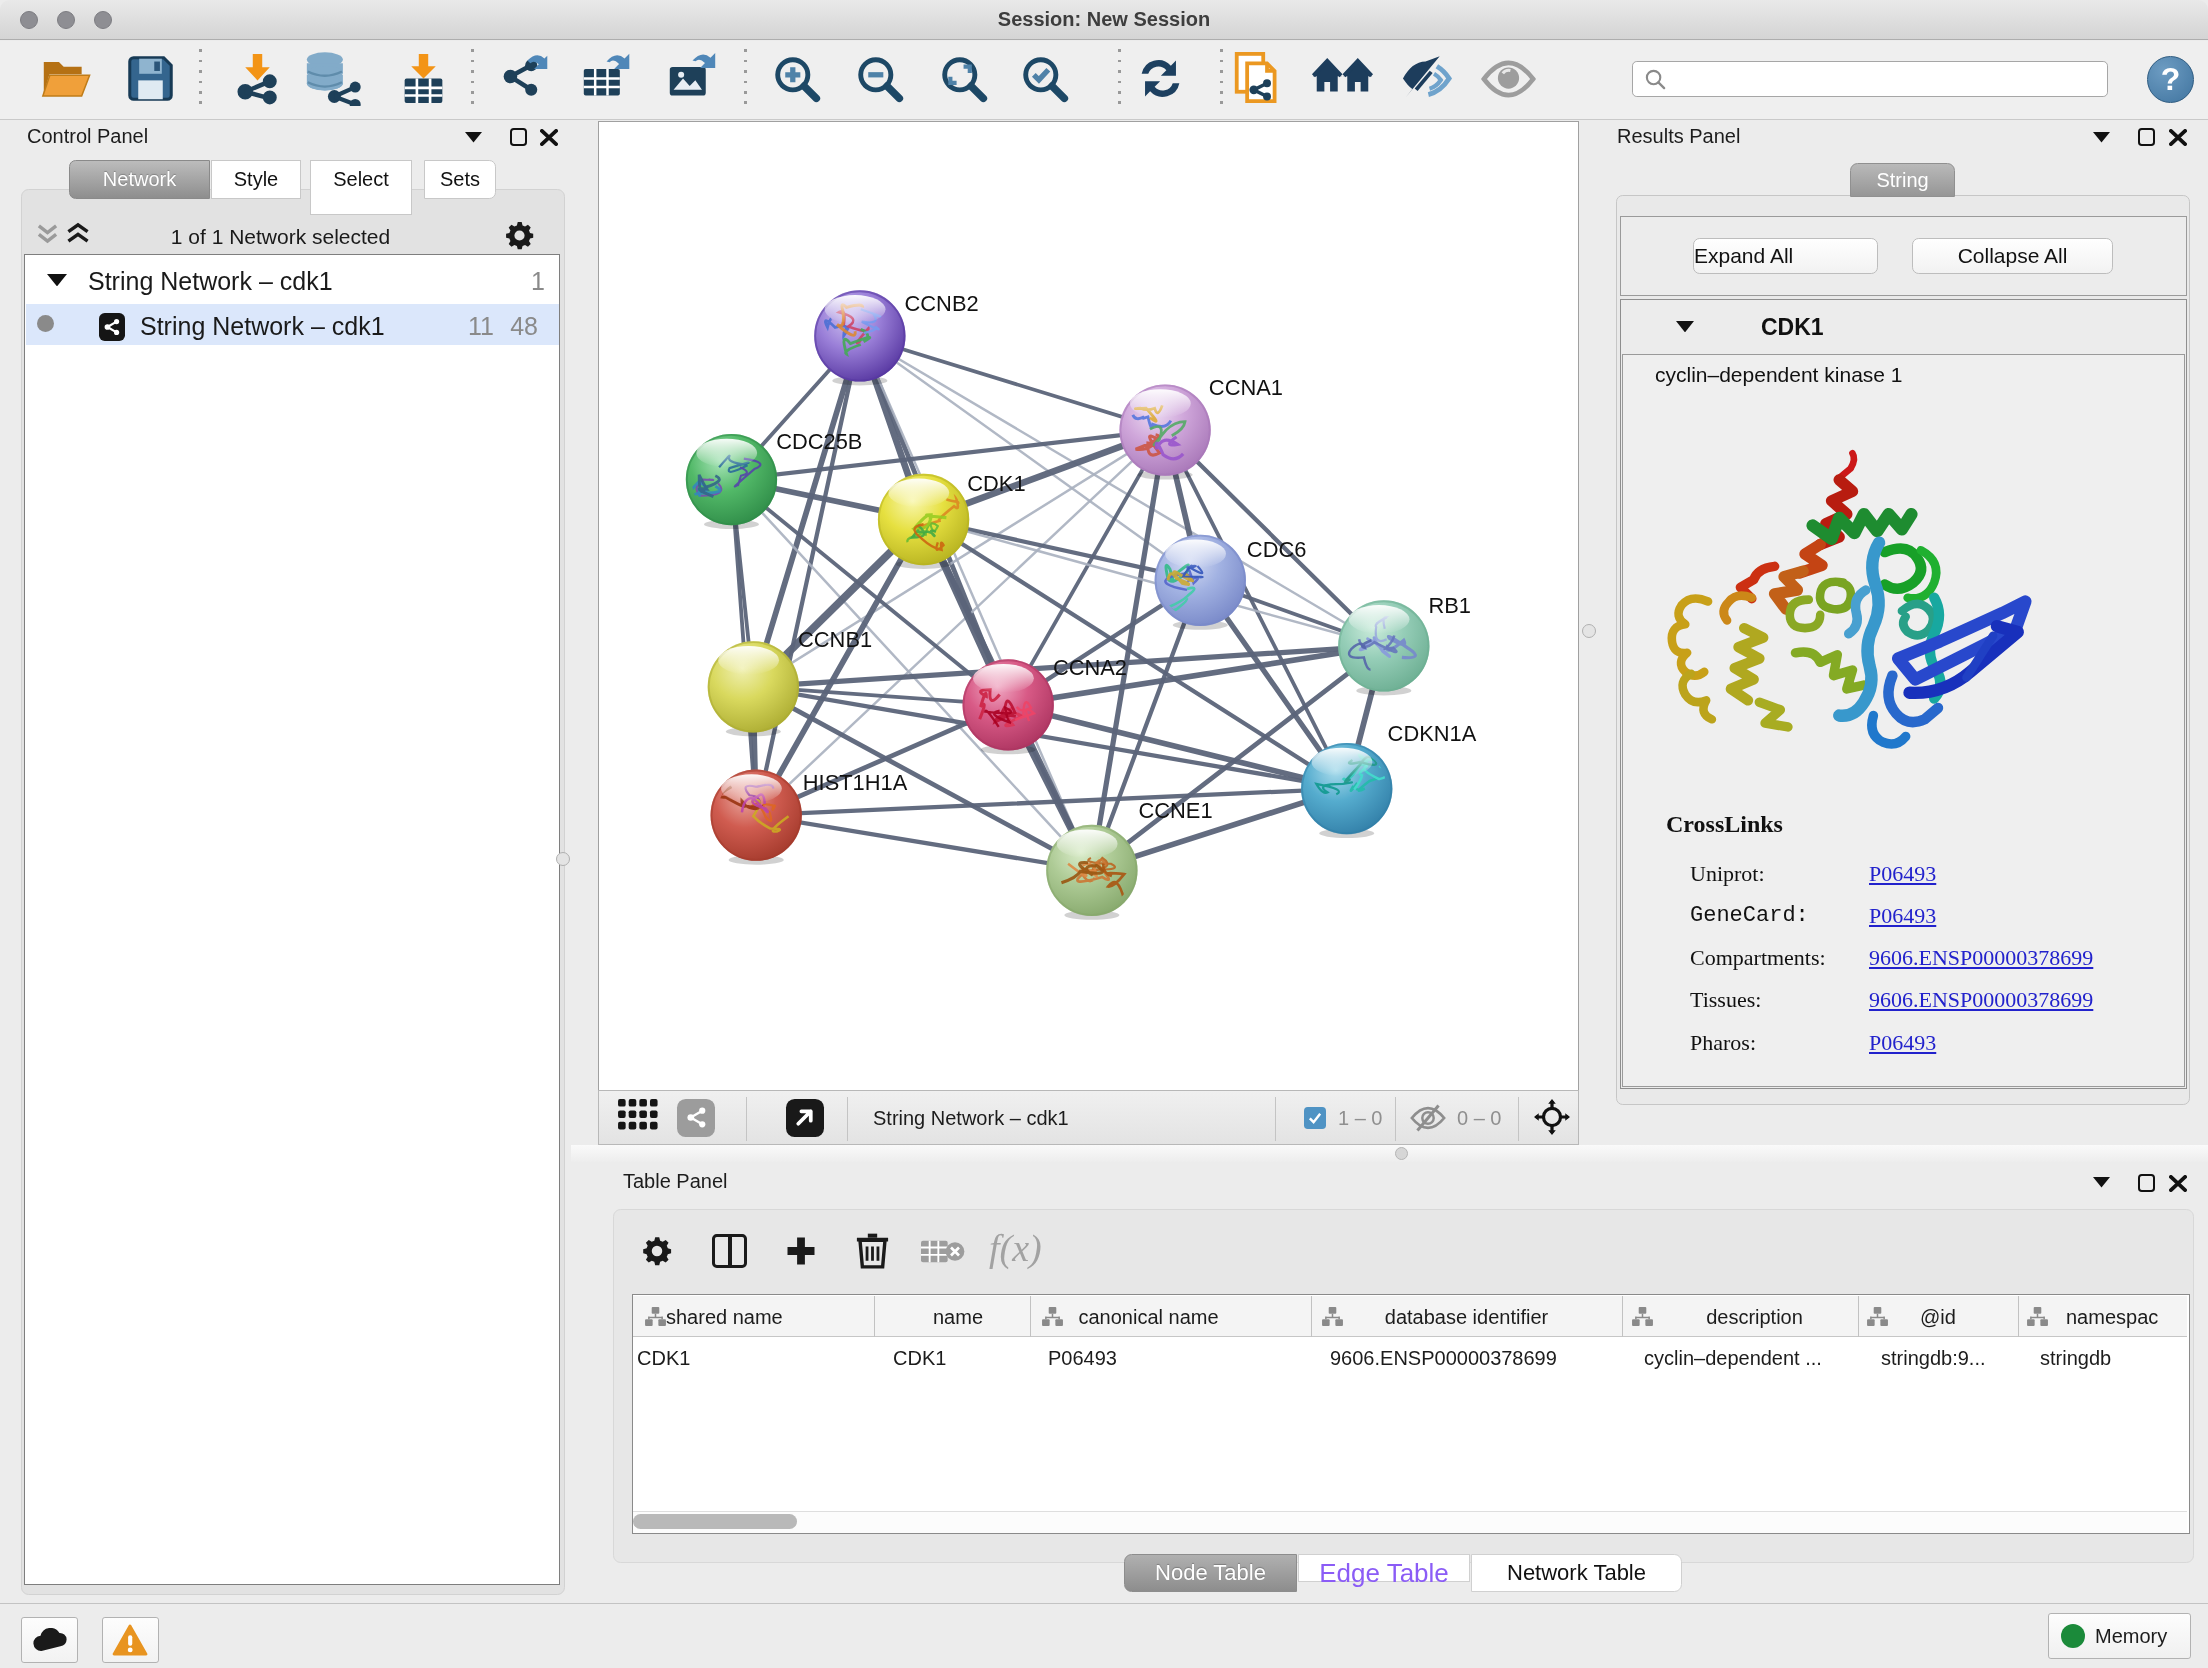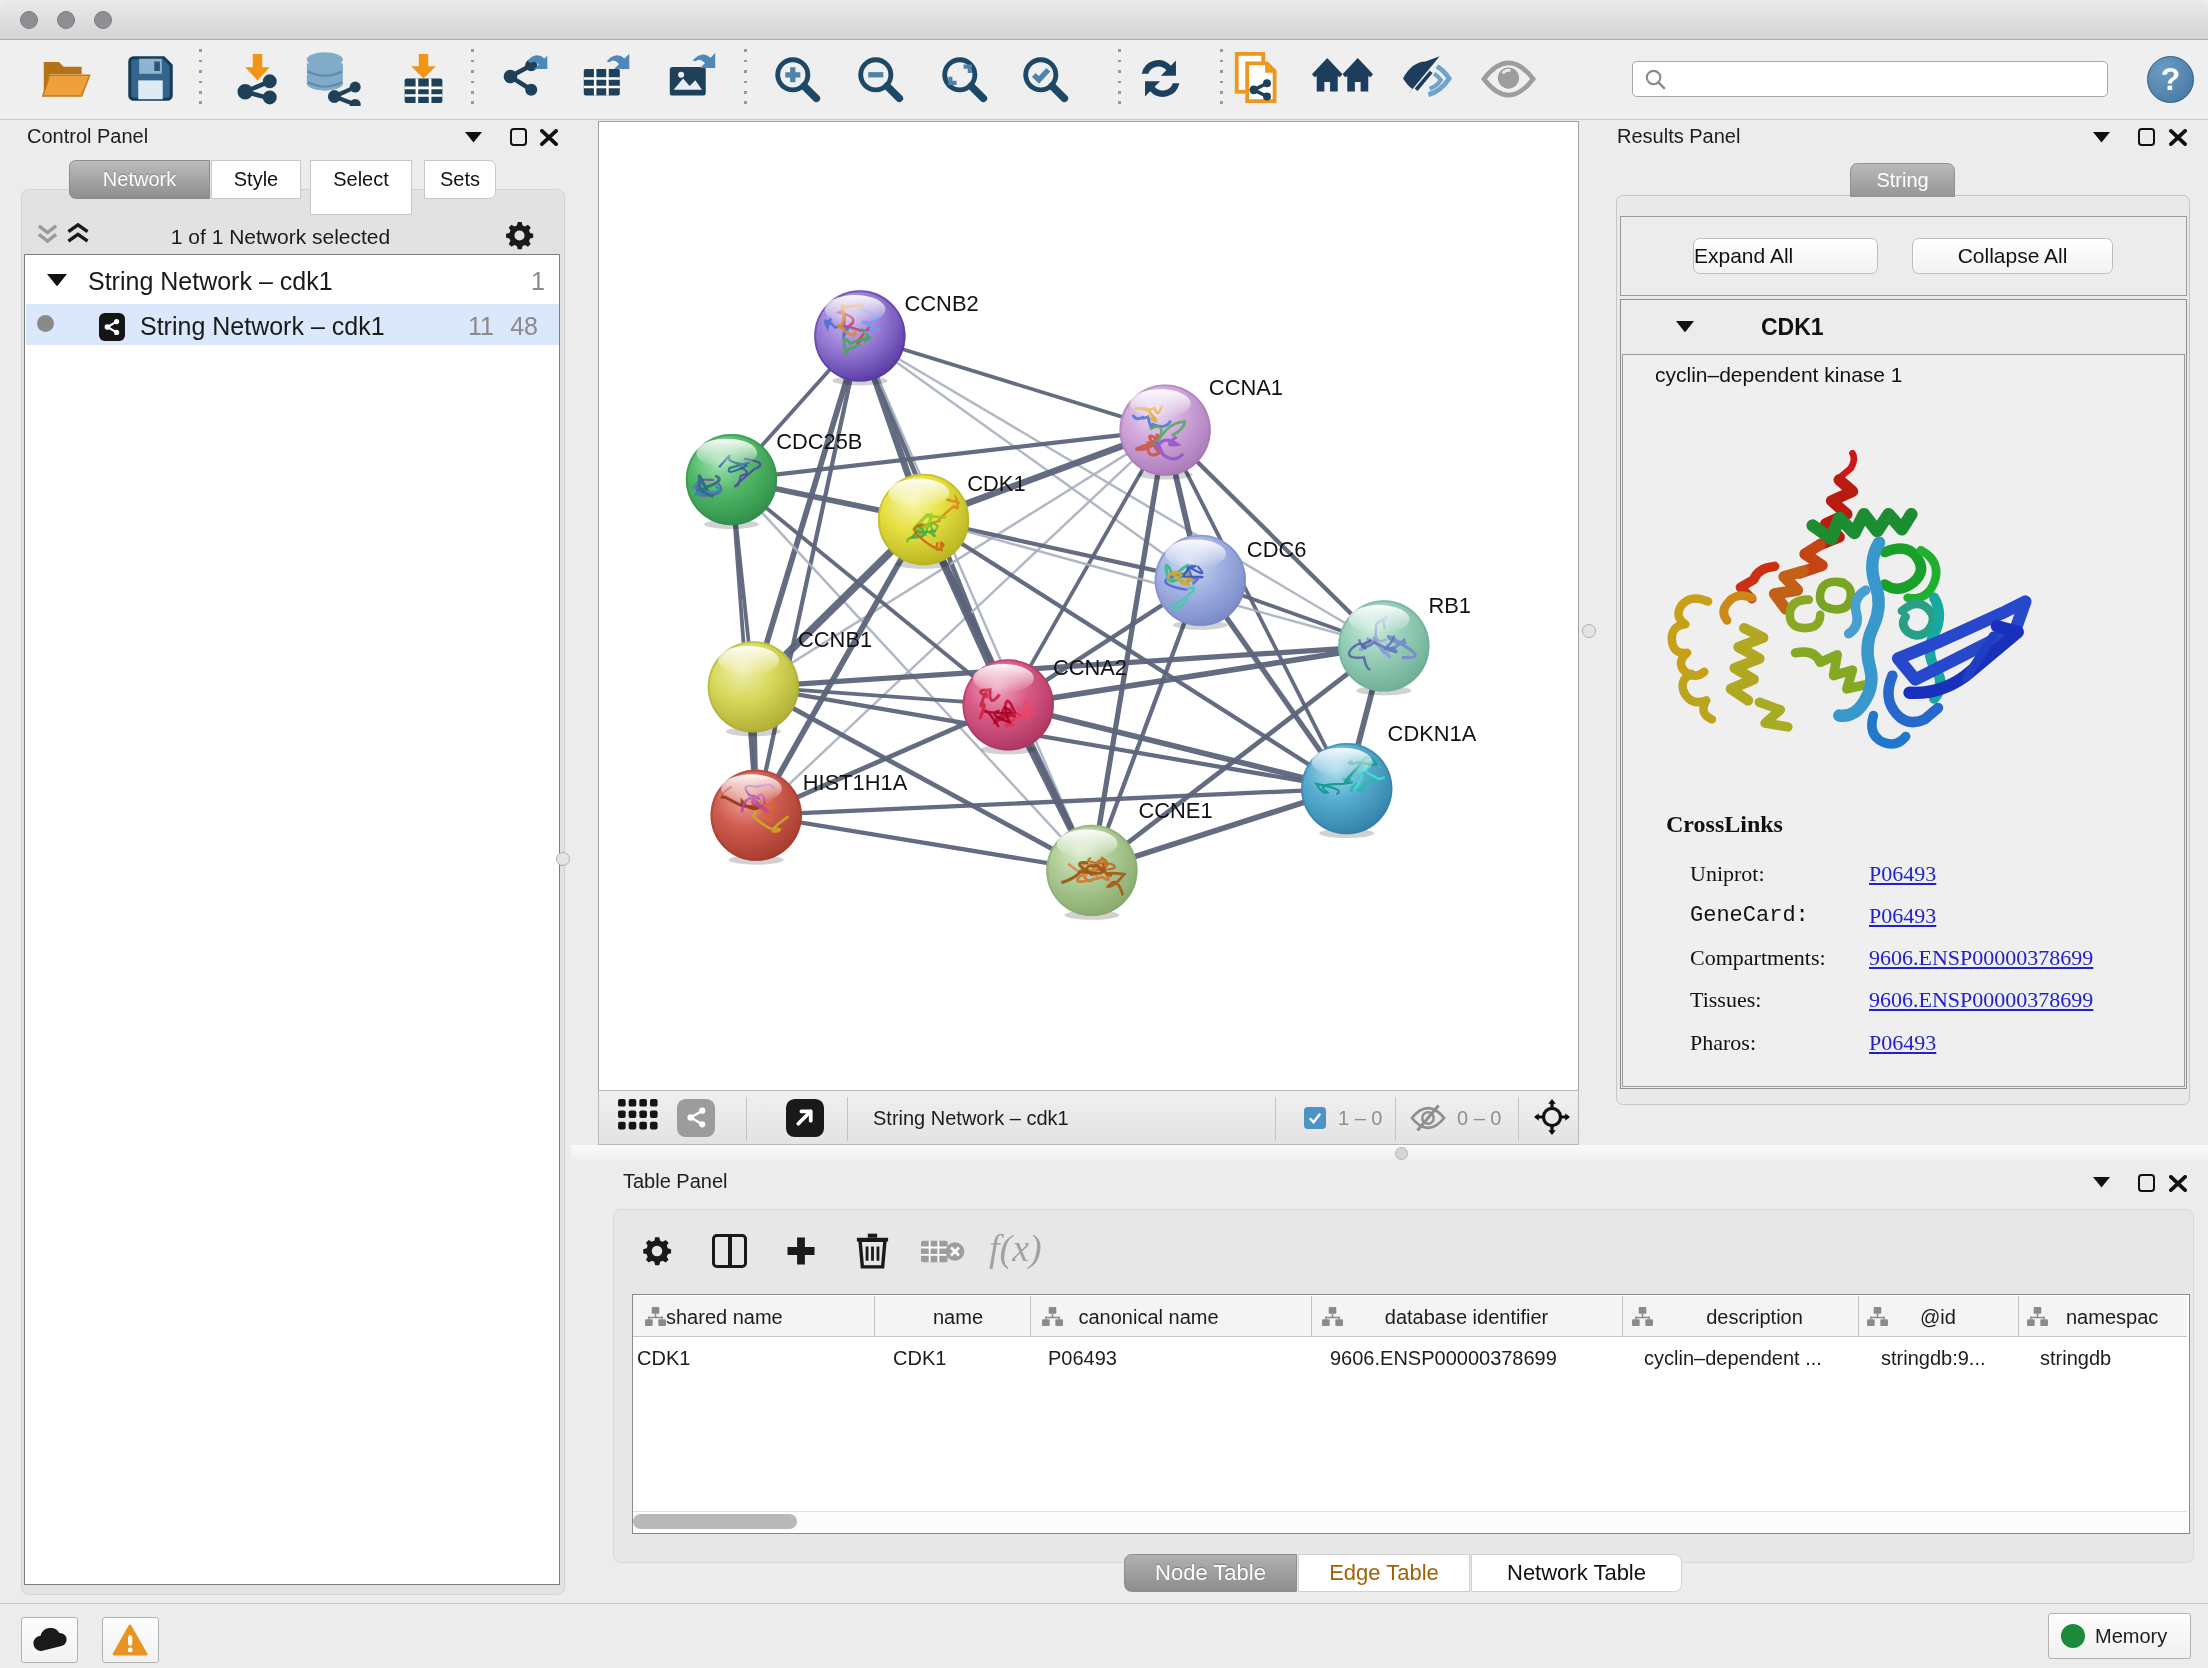--- a/index.html
+++ b/index.html
@@ -11,20 +11,21 @@
 .wctl{position:absolute}
 .txt21{font-size:20px;color:#1c1c1c}
 .gray{color:#8f8f8f}
 </style></head>
 <body>
 
 <div class="abs" style="left:0;top:0;width:2208px;height:40px;background:linear-gradient(#e9e9e9,#d4d4d4);border-bottom:1px solid #adadad;border-radius:9.5px 9.5px 0 0">
   <div class="abs" style="left:20px;top:11.4px;width:18px;height:18px;border-radius:50%;background:#8e8e93;border:1px solid #7d7d82"></div>
   <div class="abs" style="left:57px;top:11.4px;width:18px;height:18px;border-radius:50%;background:#8e8e93;border:1px solid #7d7d82"></div>
   <div class="abs" style="left:94px;top:11.4px;width:18px;height:18px;border-radius:50%;background:#8e8e93;border:1px solid #7d7d82"></div>
+  <div class="abs" style="left:0;top:7.6px;width:2208px;text-align:center;font-size:20px;font-weight:700;color:#3d3d3d">Session: New Session</div>
 </div>
 
 <div class="abs" style="left:0;top:41px;width:2208px;height:79px;background:#efefef;border-bottom:1px solid #c9c9c9"></div>
 <div class="sep" style="left:199px;top:49px;height:63px"></div>
 <div class="sep" style="left:471px;top:49px;height:63px"></div>
 <div class="sep" style="left:744px;top:49px;height:63px"></div>
 <div class="sep" style="left:1118px;top:49px;height:63px"></div>
 <div class="sep" style="left:1220px;top:49px;height:63px"></div>
 
 <svg class="ico" style="left:40px;top:56px" width="53" height="48" viewBox="0 0 28 25">
@@ -759,21 +760,21 @@
 <div class="abs txt21" style="left:1048px;top:1347px">P06493</div>
 <div class="abs txt21" style="left:1330px;top:1347px">9606.ENSP00000378699</div>
 <div class="abs txt21" style="left:1644px;top:1347px">cyclin–dependent ...</div>
 <div class="abs txt21" style="left:1881px;top:1347px">stringdb:9...</div>
 <div class="abs txt21" style="left:2040px;top:1347px">stringdb</div>
 
 <div class="abs" style="left:633px;top:1511px;width:1554px;height:22px;background:#fcfcfc;border-top:1px solid #dedede"></div>
 <div class="abs" style="left:633px;top:1514px;width:164px;height:15px;background:#b9b9b9;border-radius:7.6px"></div>
 
 <div class="abs" style="left:1124px;top:1554px;width:173px;height:38px;background:linear-gradient(#b0b0b0,#8d8d8d);border:1px solid #8d8d8d;border-radius:7.6px 0 0 7.6px;color:#fff;font-size:22px;text-align:center;line-height:36px;text-shadow:0 -1px 1px rgba(0,0,0,0.25)">Node Table</div>
-<div class="abs" style="left:1298px;top:1554px;width:172px;height:38px;background:#fff;border:1px solid #d0d0d0;font-size:22px;color:#a16207;text-align:center;line-height:36px">Edge Table</div>
+<div class="abs" style="left:1298px;top:1554px;width:172px;height:28px;background:#fff;border:1px solid #d0d0d0;font-size:26px;color:#8b5cf6;text-align:center;line-height:36px">Edge Table</div>
 <div class="abs" style="left:1471px;top:1554px;width:211px;height:38px;background:#fff;border:1px solid #d0d0d0;border-radius:0 7.6px 7.6px 0;font-size:22px;color:#111;text-align:center;line-height:36px">Network Table</div>
 
 <div class="abs" style="left:0;top:1603px;width:2208px;height:66px;background:#ececec;border-top:1px solid #c3c3c3"></div>
 <div class="abs" style="left:21px;top:1617px;width:57px;height:46px;background:linear-gradient(#fdfdfd,#f2f2f2);border:1px solid #b2b2b2;border-radius:2.9px"></div>
 <svg class="abs" style="left:32px;top:1628px" width="36" height="25" viewBox="0 0 38 26">
     <path d="M10 24a8 8 0 0 1-1-16 11 11 0 0 1 20-3 7 7 0 0 1 1 14z" fill="#1a1a1a"></path>
   </svg>
 <div class="abs" style="left:102px;top:1617px;width:57px;height:46px;background:linear-gradient(#fdfdfd,#f2f2f2);border:1px solid #b2b2b2;border-radius:2.9px"></div>
 <svg class="abs" style="left:112px;top:1624px" width="36" height="32" viewBox="0 0 38 34">
     <path d="M19 2L36 32H2z" fill="#e89420" stroke="#e89420" stroke-width="3" stroke-linejoin="round"></path>

